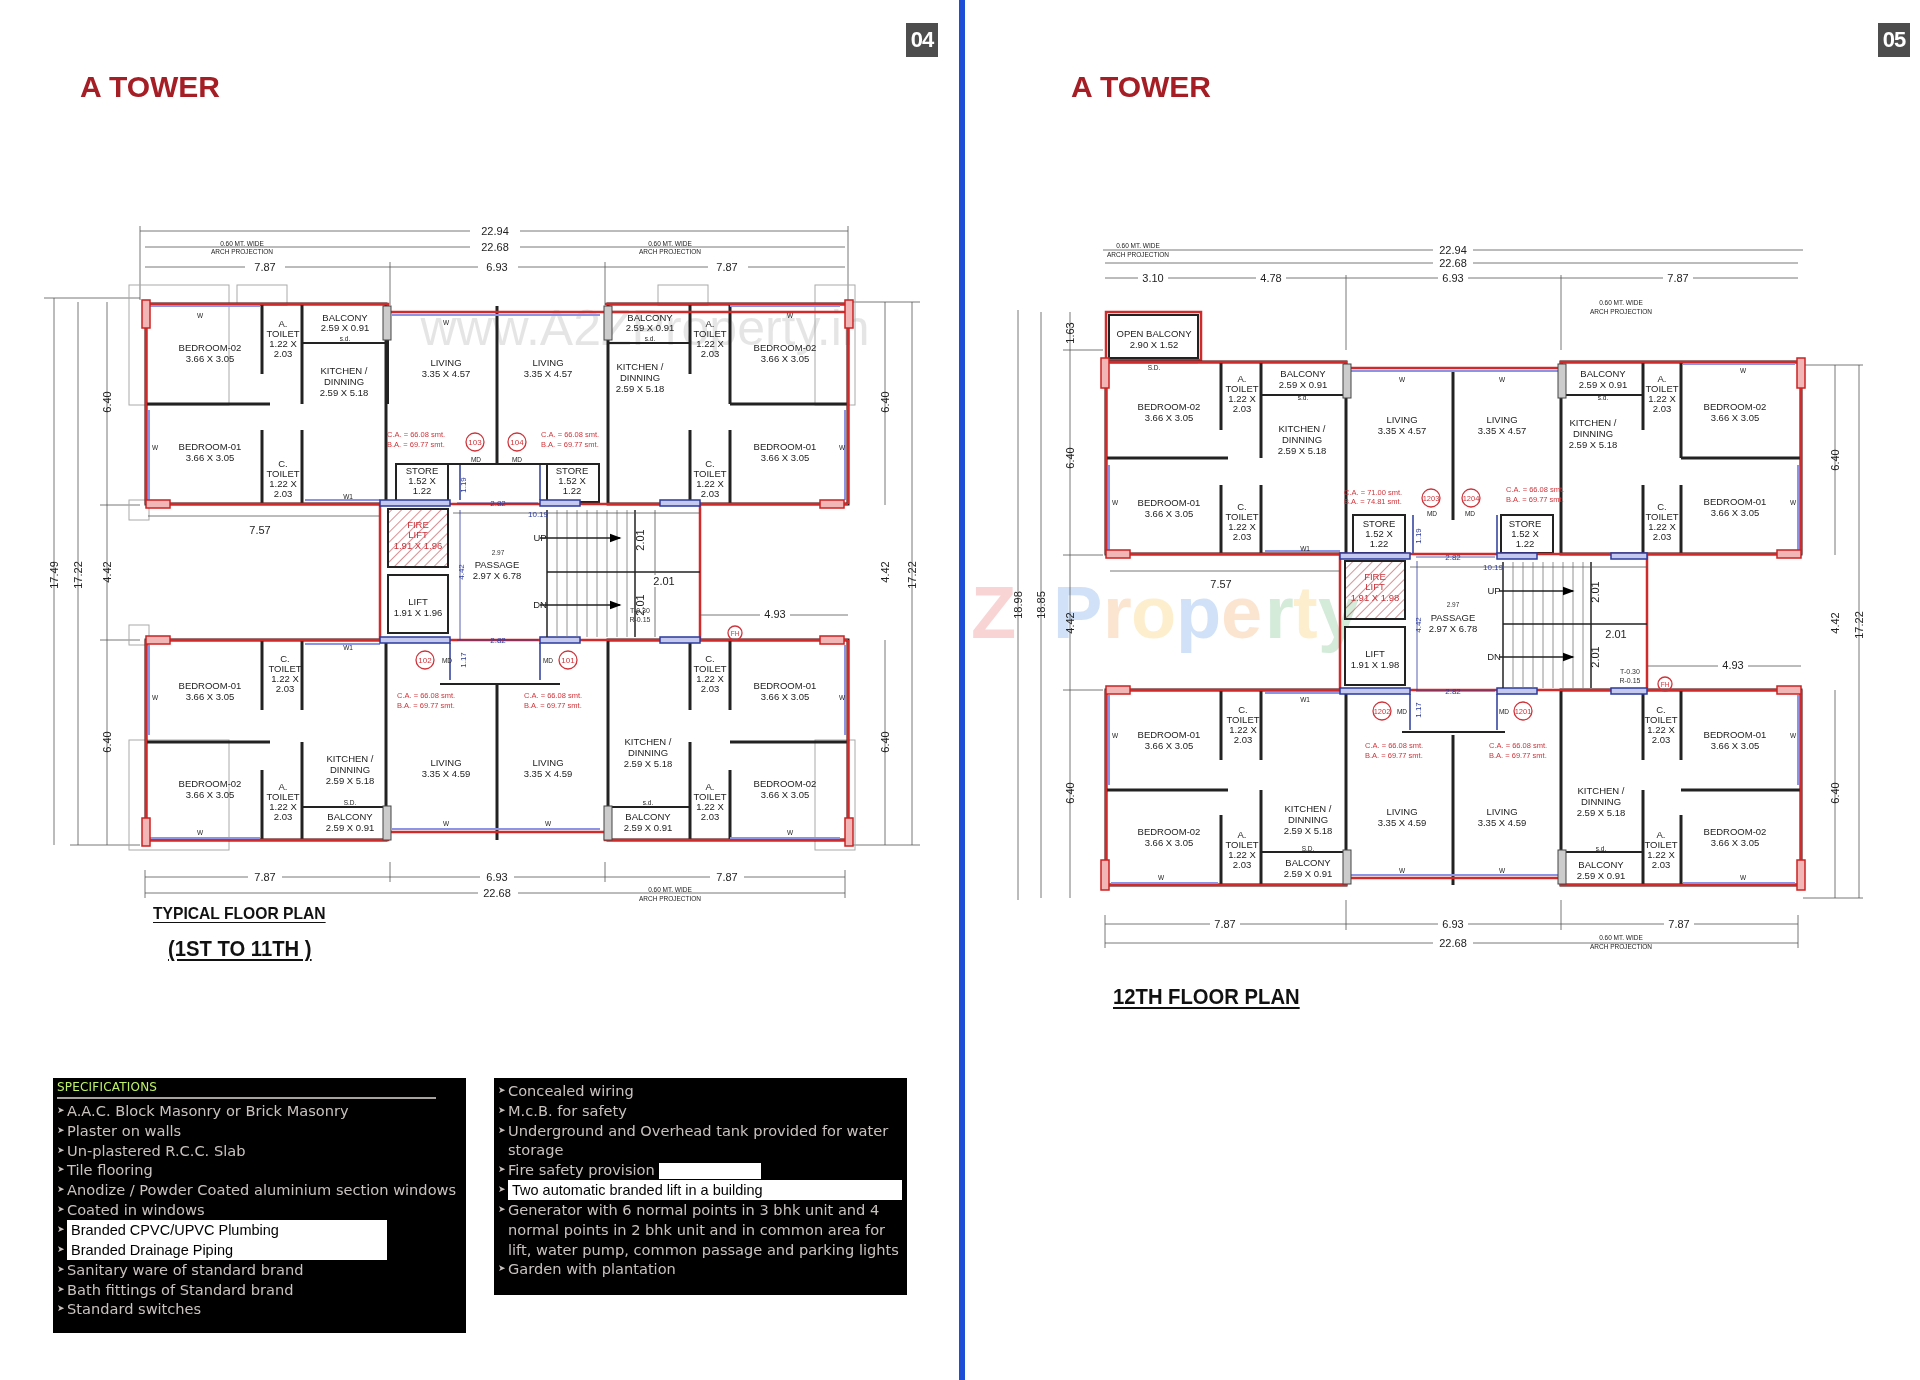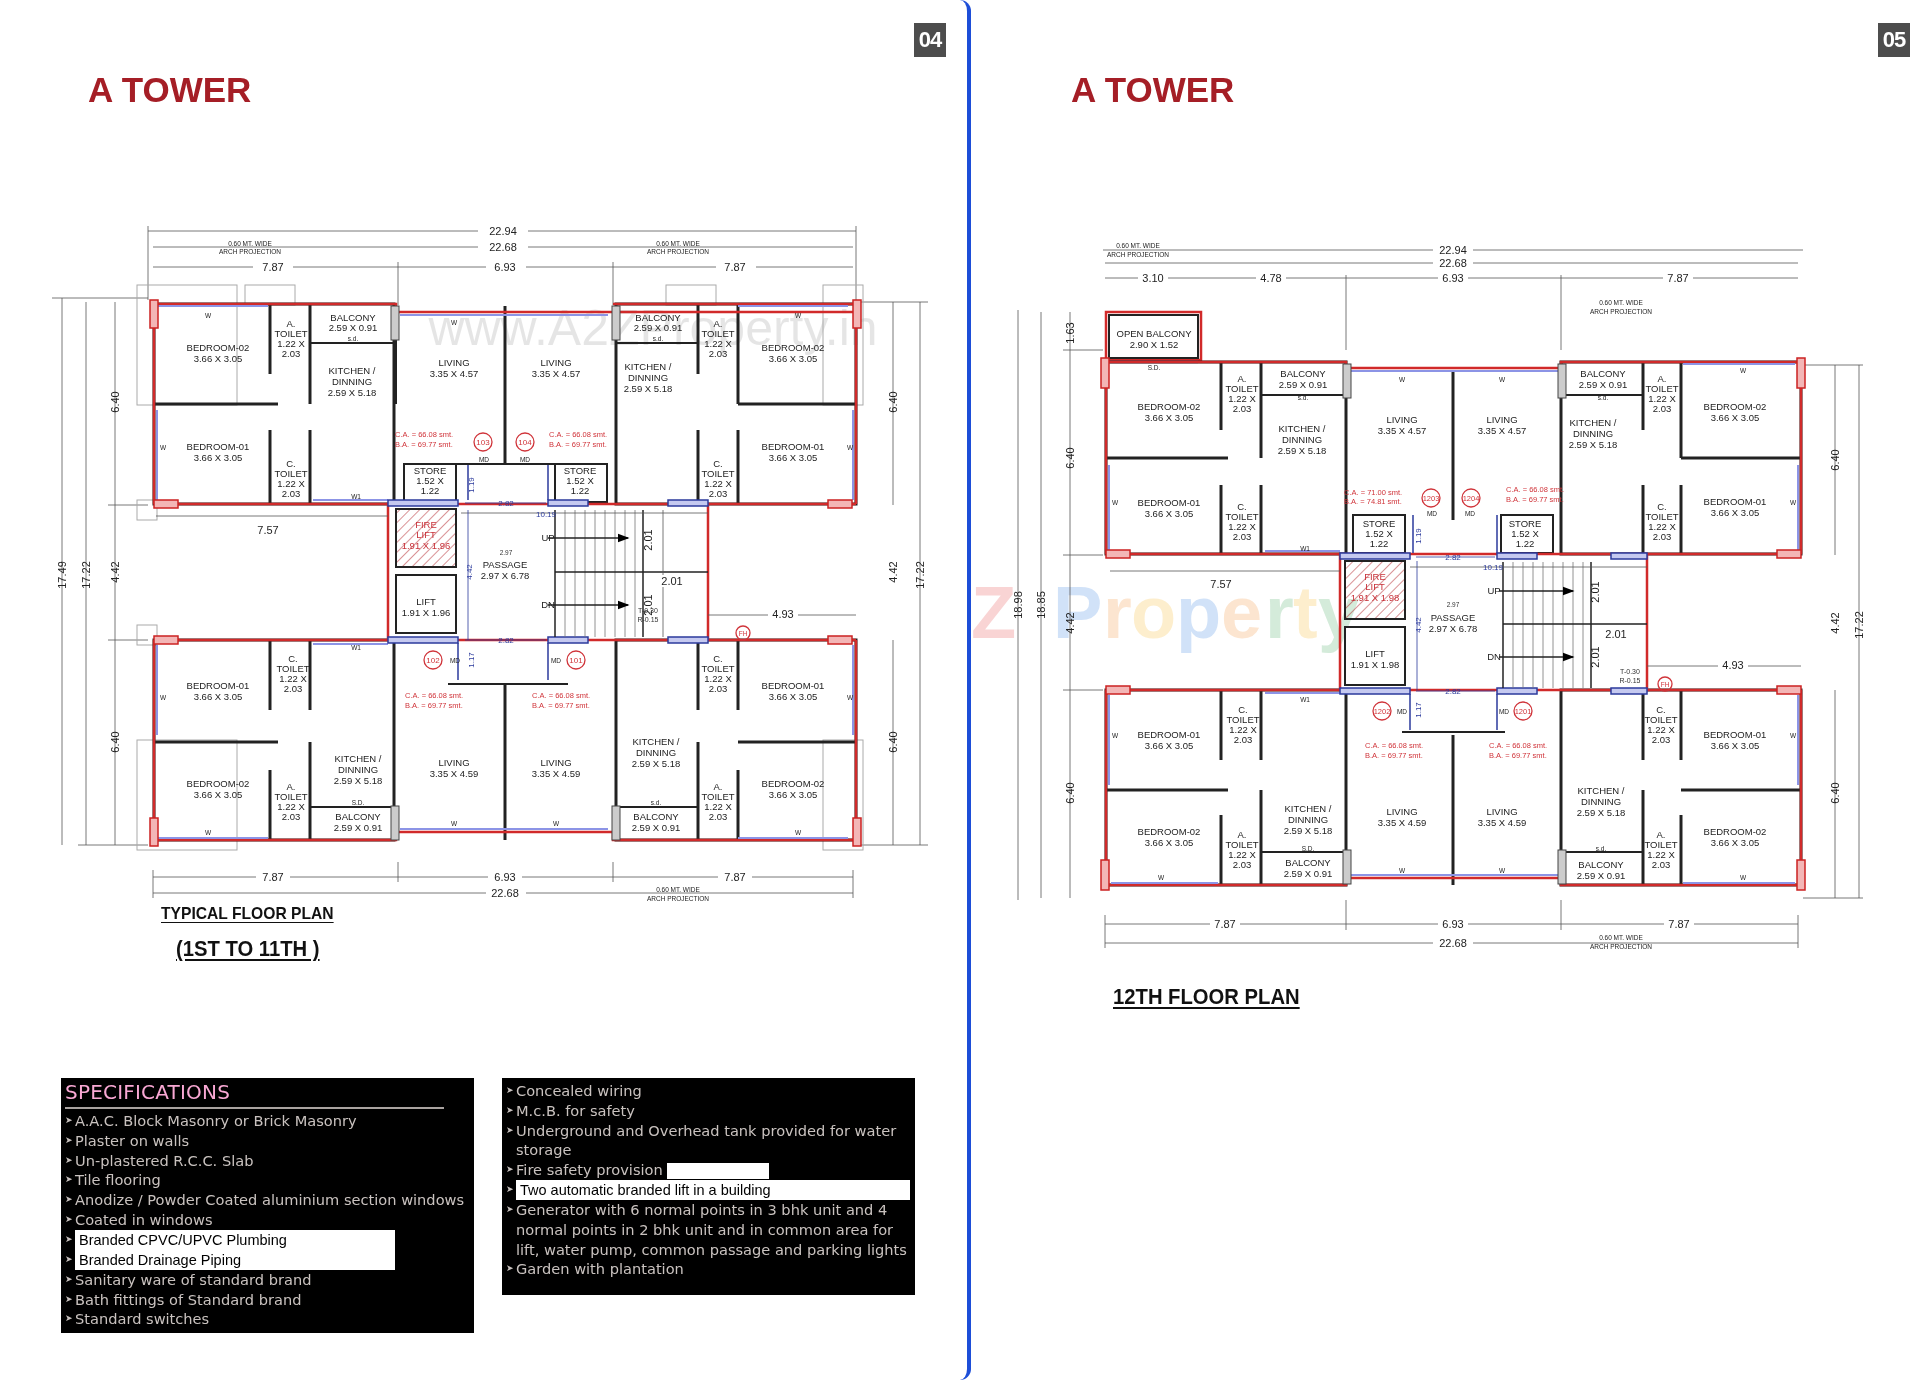--- a/index.html
+++ b/index.html
@@ -1,25 +1,25 @@
 <!DOCTYPE html>
 <html><head>
 <meta charset="utf-8">
 <style>
   html,body{margin:0;padding:0;background:#fff;}
   body{width:1920px;height:1380px;position:relative;overflow:hidden;font-family:"Liberation Sans",sans-serif;}
   .page{position:absolute;top:0;height:1380px;background:#fff;}
-  .page.left{left:8px;width:959px;border-right:4px solid #1d4ed8;border-radius:11px;}
+  .page.left{left:0;width:959px;border-right:6px solid #1d4ed8;}
   .page.right{left:973px;width:960px;}
   .badge{position:absolute;top:23px;width:32px;height:34px;background:#4d4d4d;color:#fff;font-family:"Liberation Sans",sans-serif;font-weight:bold;font-size:22px;line-height:34px;text-align:center;letter-spacing:-1px;}
-  .tower-title{position:absolute;top:70px;font-family:"Liberation Sans",sans-serif;font-weight:bold;font-size:35px;color:#a51e26;letter-spacing:0px;}
+  .tower-title{position:absolute;top:70px;font-family:"Liberation Sans",sans-serif;font-weight:bold;font-size:30px;color:#a51e26;letter-spacing:0px;}
   .plan-svg{position:absolute;left:0;top:0;}
   .plan-caption{position:absolute;font-family:"Liberation Sans",sans-serif;font-weight:bold;color:#111;text-decoration:underline;text-underline-offset:3px;transform:scaleX(0.92);transform-origin:left center;}
   .spec-box{position:absolute;background:#000;color:#c9c2bf;font-family:"DejaVu Sans",sans-serif;}
-  .spec-title{font-size:20px;color:#f9a8d4;padding:2px 0 0 4px;letter-spacing:0.2px;}
+  .spec-title{font-size:12px;color:#bef264;padding:2px 0 0 4px;letter-spacing:0.2px;}
   .spec-rule{height:2px;background:#a9a3a0;margin:3px 30px 2px 4px;}
   .spec-list{list-style:none;margin:0;padding:0 0 0 4px;}
   .spec-item{font-size:14.6px;line-height:19.8px;white-space:nowrap;position:relative;padding-left:10px;}
   .spec-item .arrow{position:absolute;left:0;top:0;font-size:9px;color:#c9c2bf;}
   .spec-item.wrap{white-space:normal;padding-right:6px;}
   .hl-block{background:#fff;color:#000;font-family:"Liberation Sans",sans-serif;font-size:14.5px;width:312px;padding:0 4px 0 4px;line-height:20px;}
   .blank-field{display:inline-block;width:102px;height:16px;background:#fff;vertical-align:middle;margin-left:4px;}
   svg text{font-family:"Liberation Sans",sans-serif;}
 </style>
 </head>

